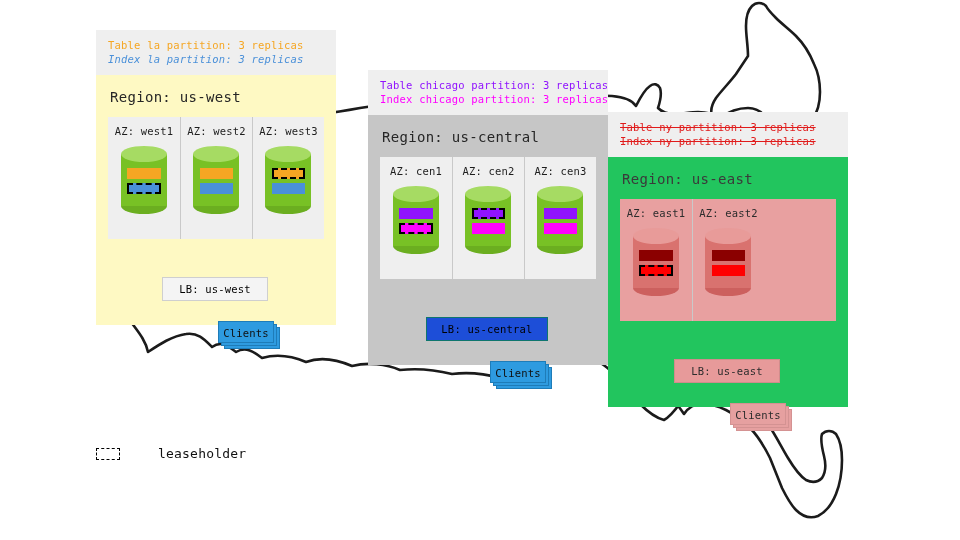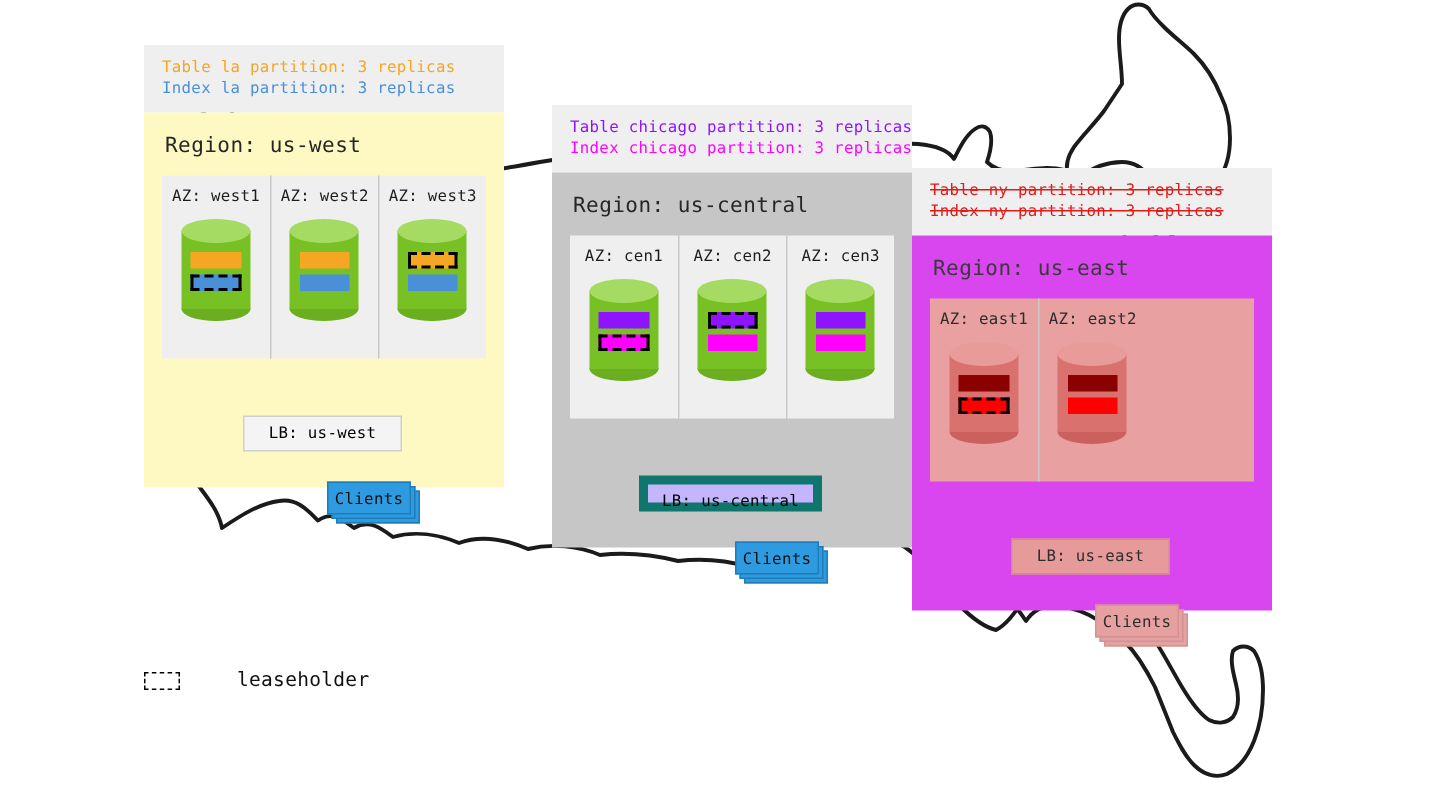--- a/index.html
+++ b/index.html
@@ -160,21 +160,21 @@
       <path d="M119,132 L119,153"></path>
       <path d="M193,132 L126,157"></path>
     </g>
     <path d="M119,152 L113,144 M119,152 L125,144 M119,152 L119,163" stroke="#6f6f6f" stroke-width="2.6" fill="none"></path>
     <path d="M119,184 L119,196" stroke="#6f6f6f" stroke-width="2.6" fill="none" stroke-dasharray="7 6"></path>
   </svg>
 
   <div class="region" style="left:96px;top:30px;width:240px;">
     <div class="legendbox">
       <span class="l2" style="color:#F5A623;">Table la partition: 3 replicas</span>
-      <span class="l2" style="color:#4A90D9;">Index la partition: 3 replicas</span>
+      <span class="l2" style="color:#4A90D9;font-style:italic;">Index la partition: 3 replicas</span>
     </div>
     <div class="regionbody" style="background:#fef9c3;height:250px;position:relative;">
       <div class="regiontitle">Region: us-west</div>
       <div class="azrow" style="background:#efefef;height:122px;">
         <div class="az" style="width:33.34%;">
           <div class="azlabel">AZ: west1</div>
           <div class="cyl" style="width:46px;height:68px;">
             <div class="botcap" style="background:#6BAE20;"></div>
             <div class="body" style="background:#78C125;"></div>
             <div class="topcap" style="background:#A6DB63;"></div>
@@ -244,35 +244,35 @@
           <div class="azlabel">AZ: cen3</div>
           <div class="cyl" style="width:46px;height:68px;">
             <div class="botcap" style="background:#6BAE20;"></div>
             <div class="body" style="background:#78C125;"></div>
             <div class="topcap" style="background:#A6DB63;"></div>
             <div class="bar" style="top:22px;background:#9013FE;"></div>
             <div class="bar" style="top:37px;background:#FF00FF;"></div>
           </div>
         </div>
       </div>
-      <div class="lbbox" style="left:58px;top:202px;width:122px;height:24px;background:#c4b5fd;border:6px solid #0f766e;">LB: us-central</div>
+      <div class="lbbox" style="left:58px;top:202px;width:122px;height:24px;background:#1d4ed8;border:1px solid #0f766e;">LB: us-central</div>
       <div class="clientstack" style="left:88px;top:246px;width:62px;height:28px;">
         <div class="sheet" style="left:6px;top:6px;width:56px;height:22px;background:#2E9BE0;border:1.4px solid #1E7CB8;"></div>
         <div class="sheet" style="left:3px;top:3px;width:56px;height:22px;background:#2E9BE0;border:1.4px solid #1E7CB8;"></div>
         <div class="front" style="width:56px;height:22px;line-height:22px;background:#2E9BE0;border:1.4px solid #1E7CB8;color:#101010;">Clients</div>
       </div>
     </div>
   </div>
 
   <div class="region" style="left:608px;top:112px;width:240px;">
     <div class="legendbox">
       <span class="l2 strike" style="color:#E01B1B;">Table ny partition: 3 replicas</span>
       <span class="l2 strike" style="color:#E01B1B;">Index ny partition: 3 replicas</span>
     </div>
-    <div class="regionbody" style="background:#d946ef;height:250px;position:relative;">
+    <div class="regionbody" style="background:#22c55e;height:250px;position:relative;">
       <div class="regiontitle" style="color:#3a3a3a;">Region: us-east</div>
       <div class="azrow" style="background:#e8a0a0;height:122px;">
         <div class="az" style="width:33.34%;">
           <div class="azlabel" style="color:#2c2c2c;">AZ: east1</div>
           <div class="cyl" style="width:46px;height:68px;">
             <div class="botcap" style="background:#cc605e;"></div>
             <div class="body" style="background:#d9726f;"></div>
             <div class="topcap" style="background:#e89b99;"></div>
             <div class="bar" style="top:22px;background:#8B0000;"></div>
             <div class="bar lease" style="top:37px;background:#FF0000;"></div>

